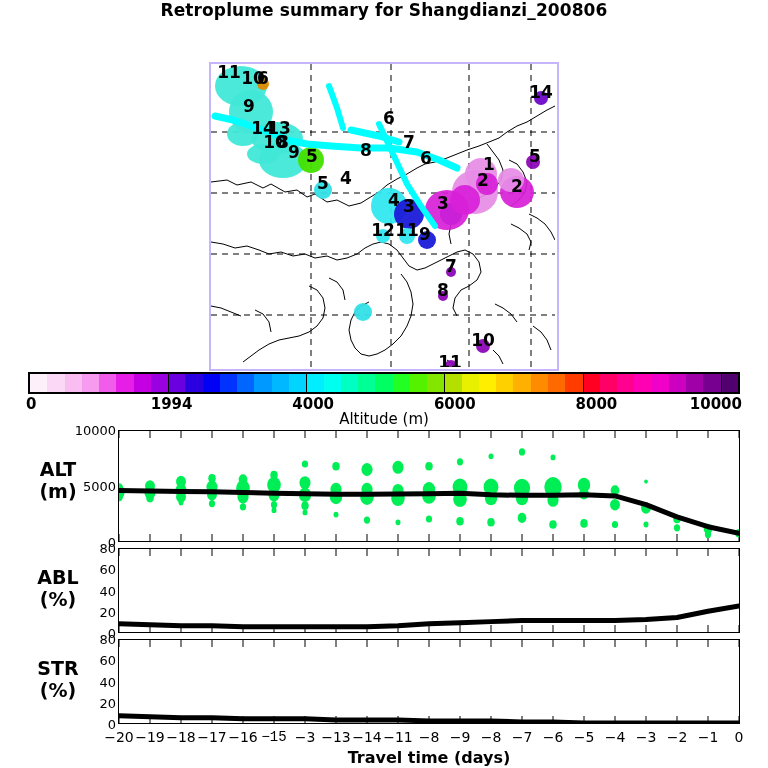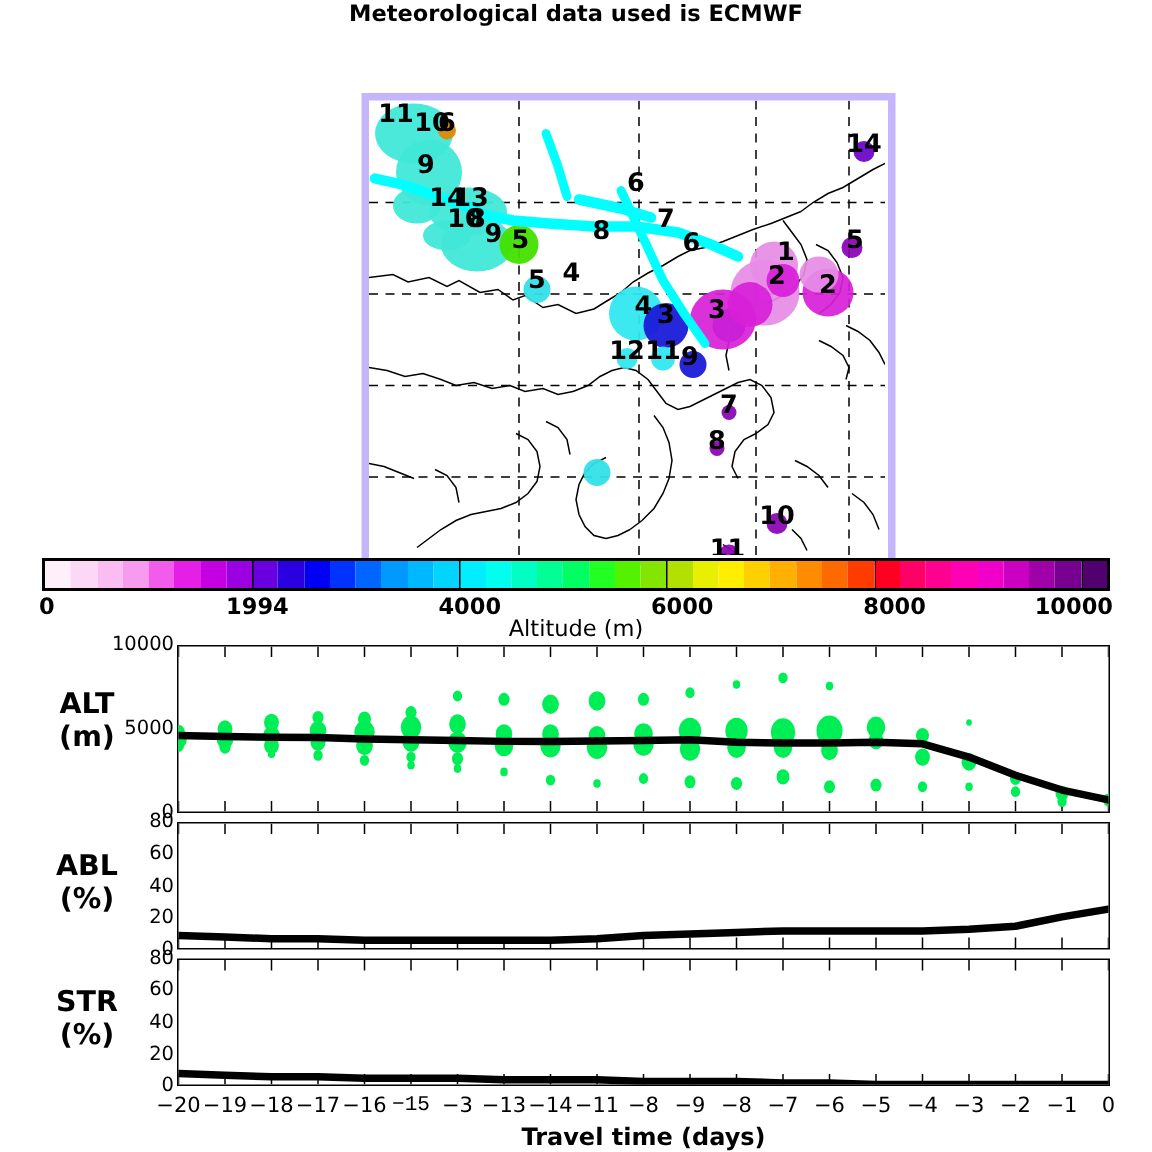--- a/index.html
+++ b/index.html
@@ -6,21 +6,21 @@
   body{width:768px;height:768px;position:relative;overflow:hidden;
        font-family:"DejaVu Sans","Liberation Sans",sans-serif;color:#000;}
   .abs{position:absolute;}
   #title-block{left:0;top:0;width:768px;text-align:center;}
   #main-title{font-size:17px;font-weight:bold;line-height:21px;letter-spacing:.1px;}
   #sampling-line{font-size:16px;font-weight:bold;line-height:20px;}
   #sampling-line .gap{display:inline-block;width:22px;}
   #met-line{font-size:15px;font-weight:bold;line-height:19px;}
   
   #map-panel{left:209px;top:62px;width:346px;height:305px;
-             border:5px solid #c4b5fd;background:#fff;overflow:hidden;margin-left:32px;}
+             border:2px solid #c4b5fd;background:#fff;overflow:hidden;}
   #map-svg{display:block;}
   
   #colorbar-wrap{left:28px;top:372px;width:712px;height:22px;}
   #colorbar{width:100%;height:100%;display:flex;border:2px solid #000;box-sizing:border-box;}
   #colorbar .sw{flex:1 1 0;height:100%;}
   #colorbar .major{box-shadow:inset 1px 0 0 #000;}
   #cb-ticks{left:0px;top:395px;width:768px;height:18px;}
   #cb-ticks span{position:absolute;font-size:15px;font-weight:bold;
                  transform:translateX(-50%);white-space:nowrap;}
   #cb-axis-label{left:0;top:410px;width:768px;text-align:center;font-size:15px;}
@@ -37,21 +37,21 @@
          right:0;transform:translateY(-50%);}
   .ytickbox{position:absolute;width:60px;left:56px;}
   #xticks span{position:absolute;font-size:14px;transform:translateX(-50%);white-space:nowrap;}
   #xaxis-label{left:118px;top:748px;width:622px;text-align:center;
                font-size:16px;font-weight:bold;}
 </style>
 </head>
 <body>
 
 <div id="title-block" class="abs">
-  <div id="met-line">Meteorological data used is ECMWF</div>
+  <div id="main-title">Retroplume summary for Shangdianzi_200806</div>
 </div>
 
 <div id="map-panel" class="abs">
   <svg id="map-svg" width="344" height="303" viewBox="0 0 344 303">
 
     <g fill="none" stroke="#000" stroke-width="1">
       <path d="M0,118 L16,116 L26,121 L40,118 L52,124 L60,120 L74,128 L86,126
                L96,133 L104,130 L116,138 L126,136 L138,142 L150,139 L158,134
                L168,128 L176,121 L186,115 L196,110 L206,104 L214,100 L224,98
                L236,94 L246,90 L256,86 L268,82 L278,78 L288,74"></path>

